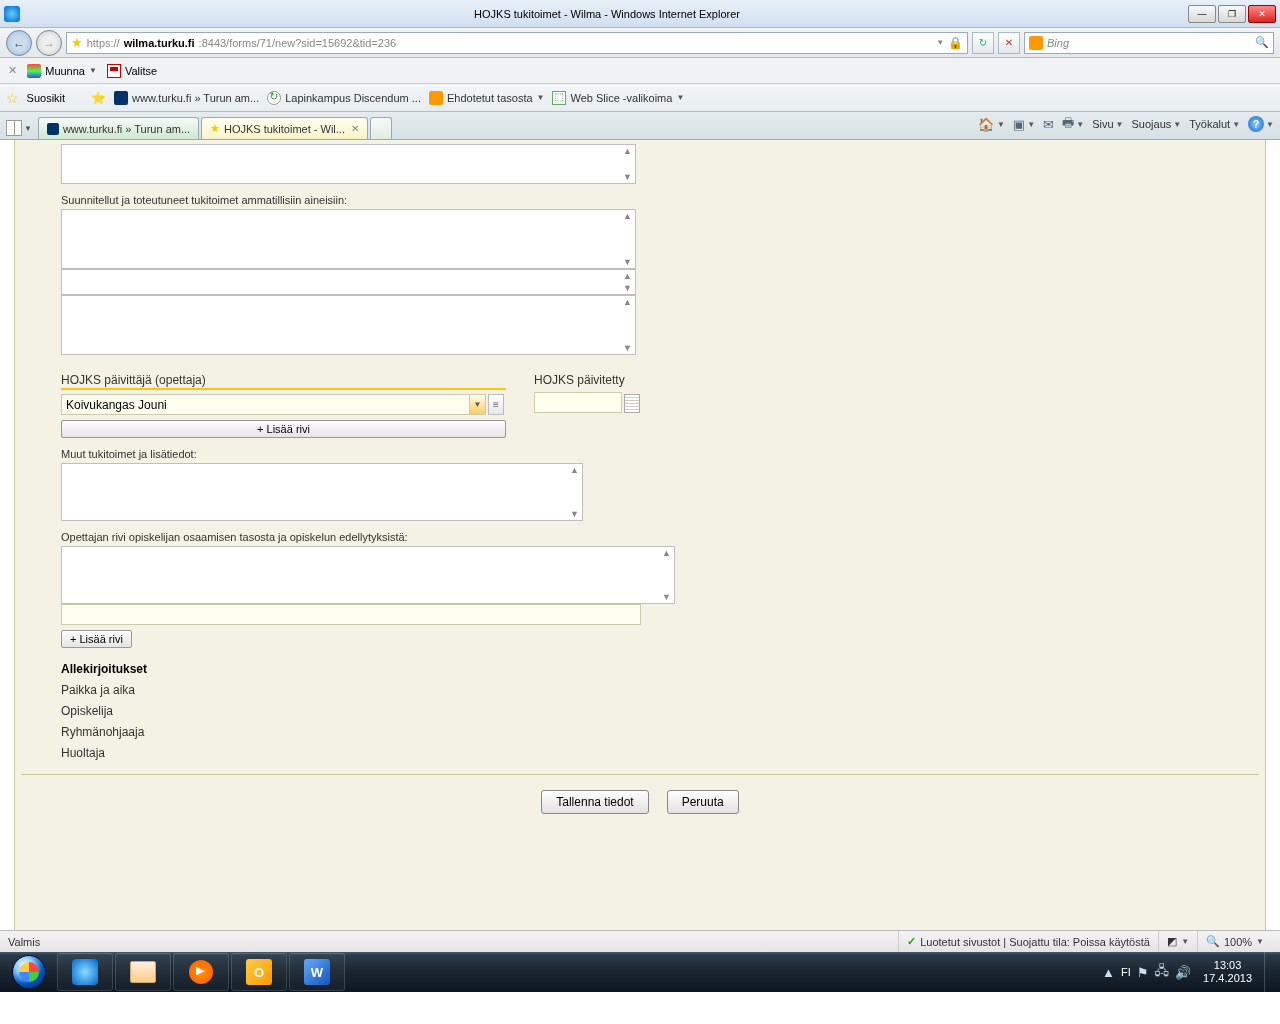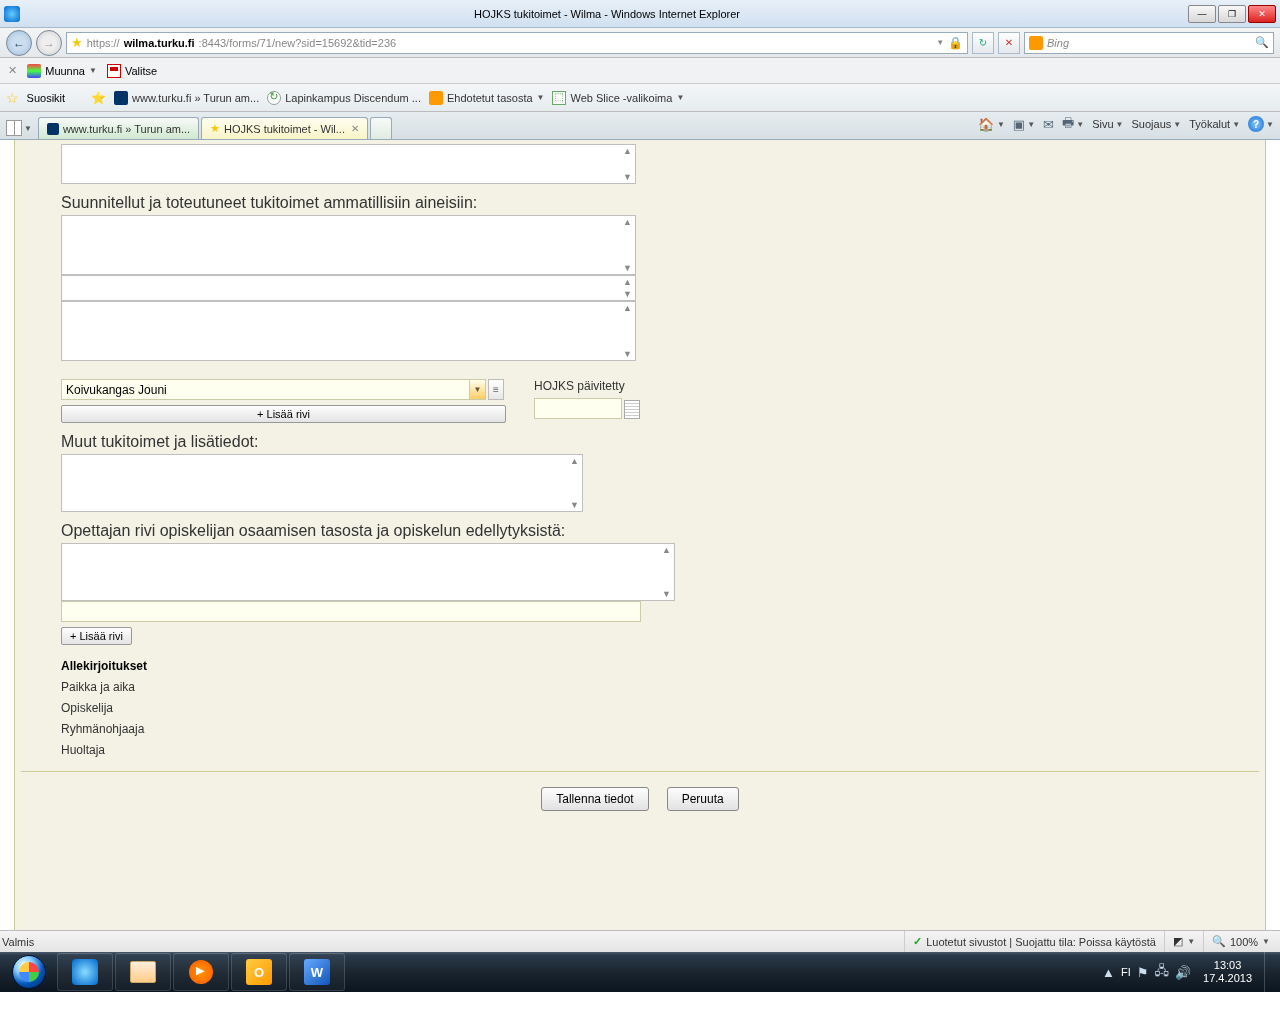--- a/index.html
+++ b/index.html
@@ -56,41 +56,41 @@
   .tabtoolbar{margin-left:auto;display:flex;align-items:center;gap:8px;padding-bottom:4px;color:#333;}
   .tt-item{display:flex;align-items:center;gap:2px;cursor:pointer;}
   .tt-ic{font-size:13px;color:#567;}
   .blue-q{width:16px;height:16px;background:radial-gradient(circle,#8cf,#16c);border-radius:50%;color:#fff;display:flex;align-items:center;justify-content:center;font-size:10px;font-weight:bold;}
   
   
   .content-wrap{height:790px;background:#fff;position:relative;overflow:hidden;}
   .page-scroll{position:absolute;inset:0;overflow-y:scroll;background:#fff;}
   .page-bg{background:#f3f2e5;min-height:800px;padding:0 0 10px 0;margin:0 14px;border-left:1px solid #cc9;border-right:1px solid #cc9;}
   .form-panel{background:#f3f2e5;margin:0 6px;padding:4px 40px 14px 40px;border:1px solid #cc9;border-top:none;border-left:none;border-right:none;}
-  .field-label{color:#333;margin:10px 0 3px 0;font-size:16px;}
+  .field-label{color:#333;margin:10px 0 3px 0;font-size:11px;}
   .textarea{background:#fff;border:1px solid #bfbfbf;position:relative;resize:none;width:575px;}
   .ta-scroll{position:absolute;top:0;right:0;bottom:0;width:15px;display:flex;flex-direction:column;justify-content:space-between;align-items:center;padding:1px 0;color:#888;font-size:9px;}
   .row-2col{display:flex;gap:28px;align-items:flex-start;}
   .col{display:flex;flex-direction:column;}
   .hilite-label{font-size:12px;color:#333;border-bottom:2px solid #f8c808;padding-bottom:1px;margin-bottom:4px;}
   .dropdown{display:flex;align-items:center;width:425px;height:21px;border:1px solid #cca;background:#fffff0;}
   .dropdown input{flex:1;border:none;background:transparent;padding:0 4px;font-size:12px;outline:none;}
   .dd-btn{width:16px;height:19px;background:linear-gradient(#ffe,#fc6);border-left:1px solid #cca;display:flex;align-items:center;justify-content:center;font-size:8px;color:#653;}
   .row-icons{display:flex;gap:2px;align-items:flex-end;}
   .mini-btn{width:16px;height:21px;border:1px solid #bbb;background:linear-gradient(#fff,#e8e8e8);display:flex;align-items:center;justify-content:center;font-size:10px;color:#666;}
   .date-input{width:88px;height:21px;border:1px solid #cca;background:#fffff0;}
   .cal-ic{width:16px;height:19px;background:repeating-linear-gradient(#fff,#fff 2px,#ccc 2px,#ccc 3px);border:1px solid #aaa;}
   .add-row-btn{margin-top:5px;padding:2px 8px;border:1px solid #999;background:linear-gradient(#fdfdfd,#e4e4e4);font-size:11px;cursor:pointer;border-radius:2px;}
   .wideinput{width:580px;height:21px;border:1px solid #cca;background:#fffff0;}
   .sig-head{font-weight:bold;font-size:12px;margin-top:14px;}
   .sig-line{font-size:12px;margin-top:7px;color:#333;}
   .form-footer{display:flex;justify-content:center;gap:18px;padding:14px 0 6px;border-top:1px solid transparent;}
   .pbtn{padding:4px 14px;border:1px solid #888;background:linear-gradient(#fdfdfd,#e2e2e2);border-radius:3px;font-size:12px;cursor:pointer;}
   
-  .statusbar{height:22px;background:linear-gradient(#f4f4f4,#e4e4e4);border-top:1px solid #bbb;display:flex;align-items:center;padding:0 2px;font-size:11px;color:#333;}
+  .statusbar{height:22px;background:linear-gradient(#f4f4f4,#e4e4e4);border-top:1px solid #bbb;display:flex;align-items:center;padding:0 8px;font-size:11px;color:#333;}
   .sb-left{flex:1;}
   .sb-sec{display:flex;align-items:center;gap:4px;border-left:1px solid #ccc;padding:0 8px;height:100%;}
   .chk{color:#2a2;font-weight:bold;}
   
   .taskbar{height:40px;background:linear-gradient(#4a5a6a 0%,#2a3a4a 8%,#1a2530 50%,#0a1520 100%);display:flex;align-items:center;padding:0 2px;}
   .startbtn{width:54px;height:40px;display:flex;align-items:center;justify-content:center;}
   .orb{width:34px;height:34px;border-radius:50%;background:radial-gradient(circle at 35% 30%,#fff,#8cf 30%,#05b 60%,#024);border:1px solid #013;position:relative;}
   .orb::after{content:"";position:absolute;inset:6px;border-radius:50%;background:conic-gradient(#f44 0 25%,#4c4 25% 50%,#48f 50% 75%,#fc4 75% 100%);}
   .tb-btn{width:56px;height:38px;margin:0 1px;border:1px solid rgba(255,255,255,.15);border-radius:3px;display:flex;align-items:center;justify-content:center;background:rgba(255,255,255,.04);}
   .tb-ie{width:26px;height:26px;background:radial-gradient(circle,#8df,#06c);border-radius:4px;}
@@ -263,20 +263,21 @@
 
     <div class="textarea" style="height:60px;">
       <div class="ta-scroll">
               <span>▲</span>
               <span>▼</span>
             </div>
     </div>
 
     <div class="row-2col" style="margin-top:18px;">
       <div class="col" style="width:445px;">
+        <div class="hilite-label">HOJKS päivittäjä (opettaja)</div>
         <div class="row-icons">
           <div class="dropdown">
             <input value="Koivukangas Jouni" style="">
             <div class="dd-btn">▼</div>
           </div>
           <div class="mini-btn">≡</div>
         </div>
         <button class="add-row-btn">+ Lisää rivi</button>
       </div>
       <div class="col">

